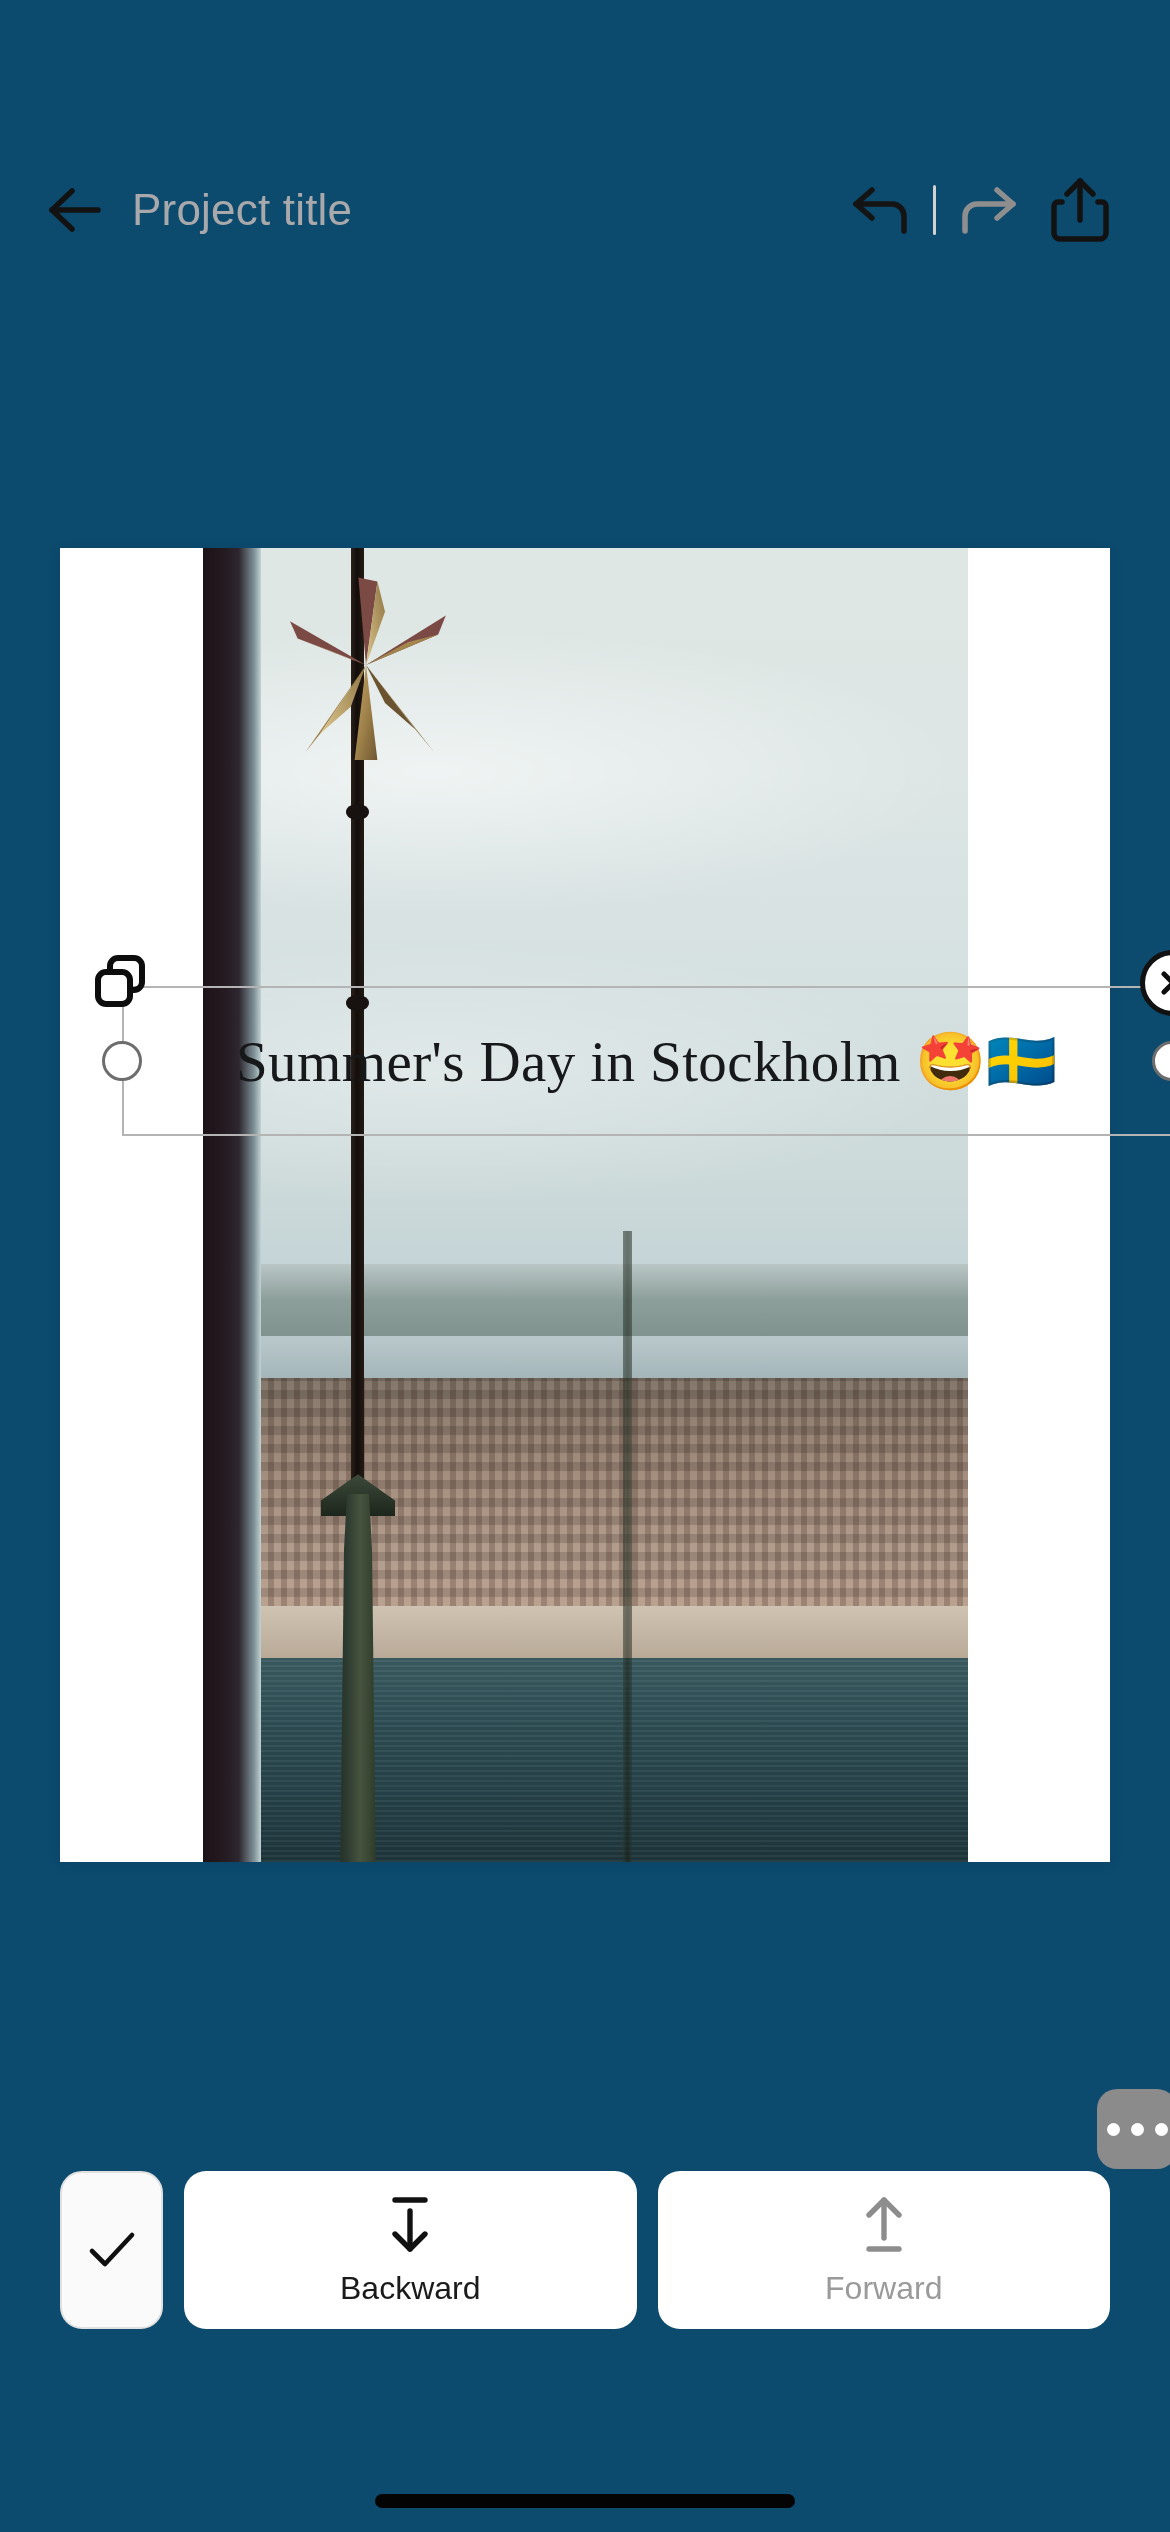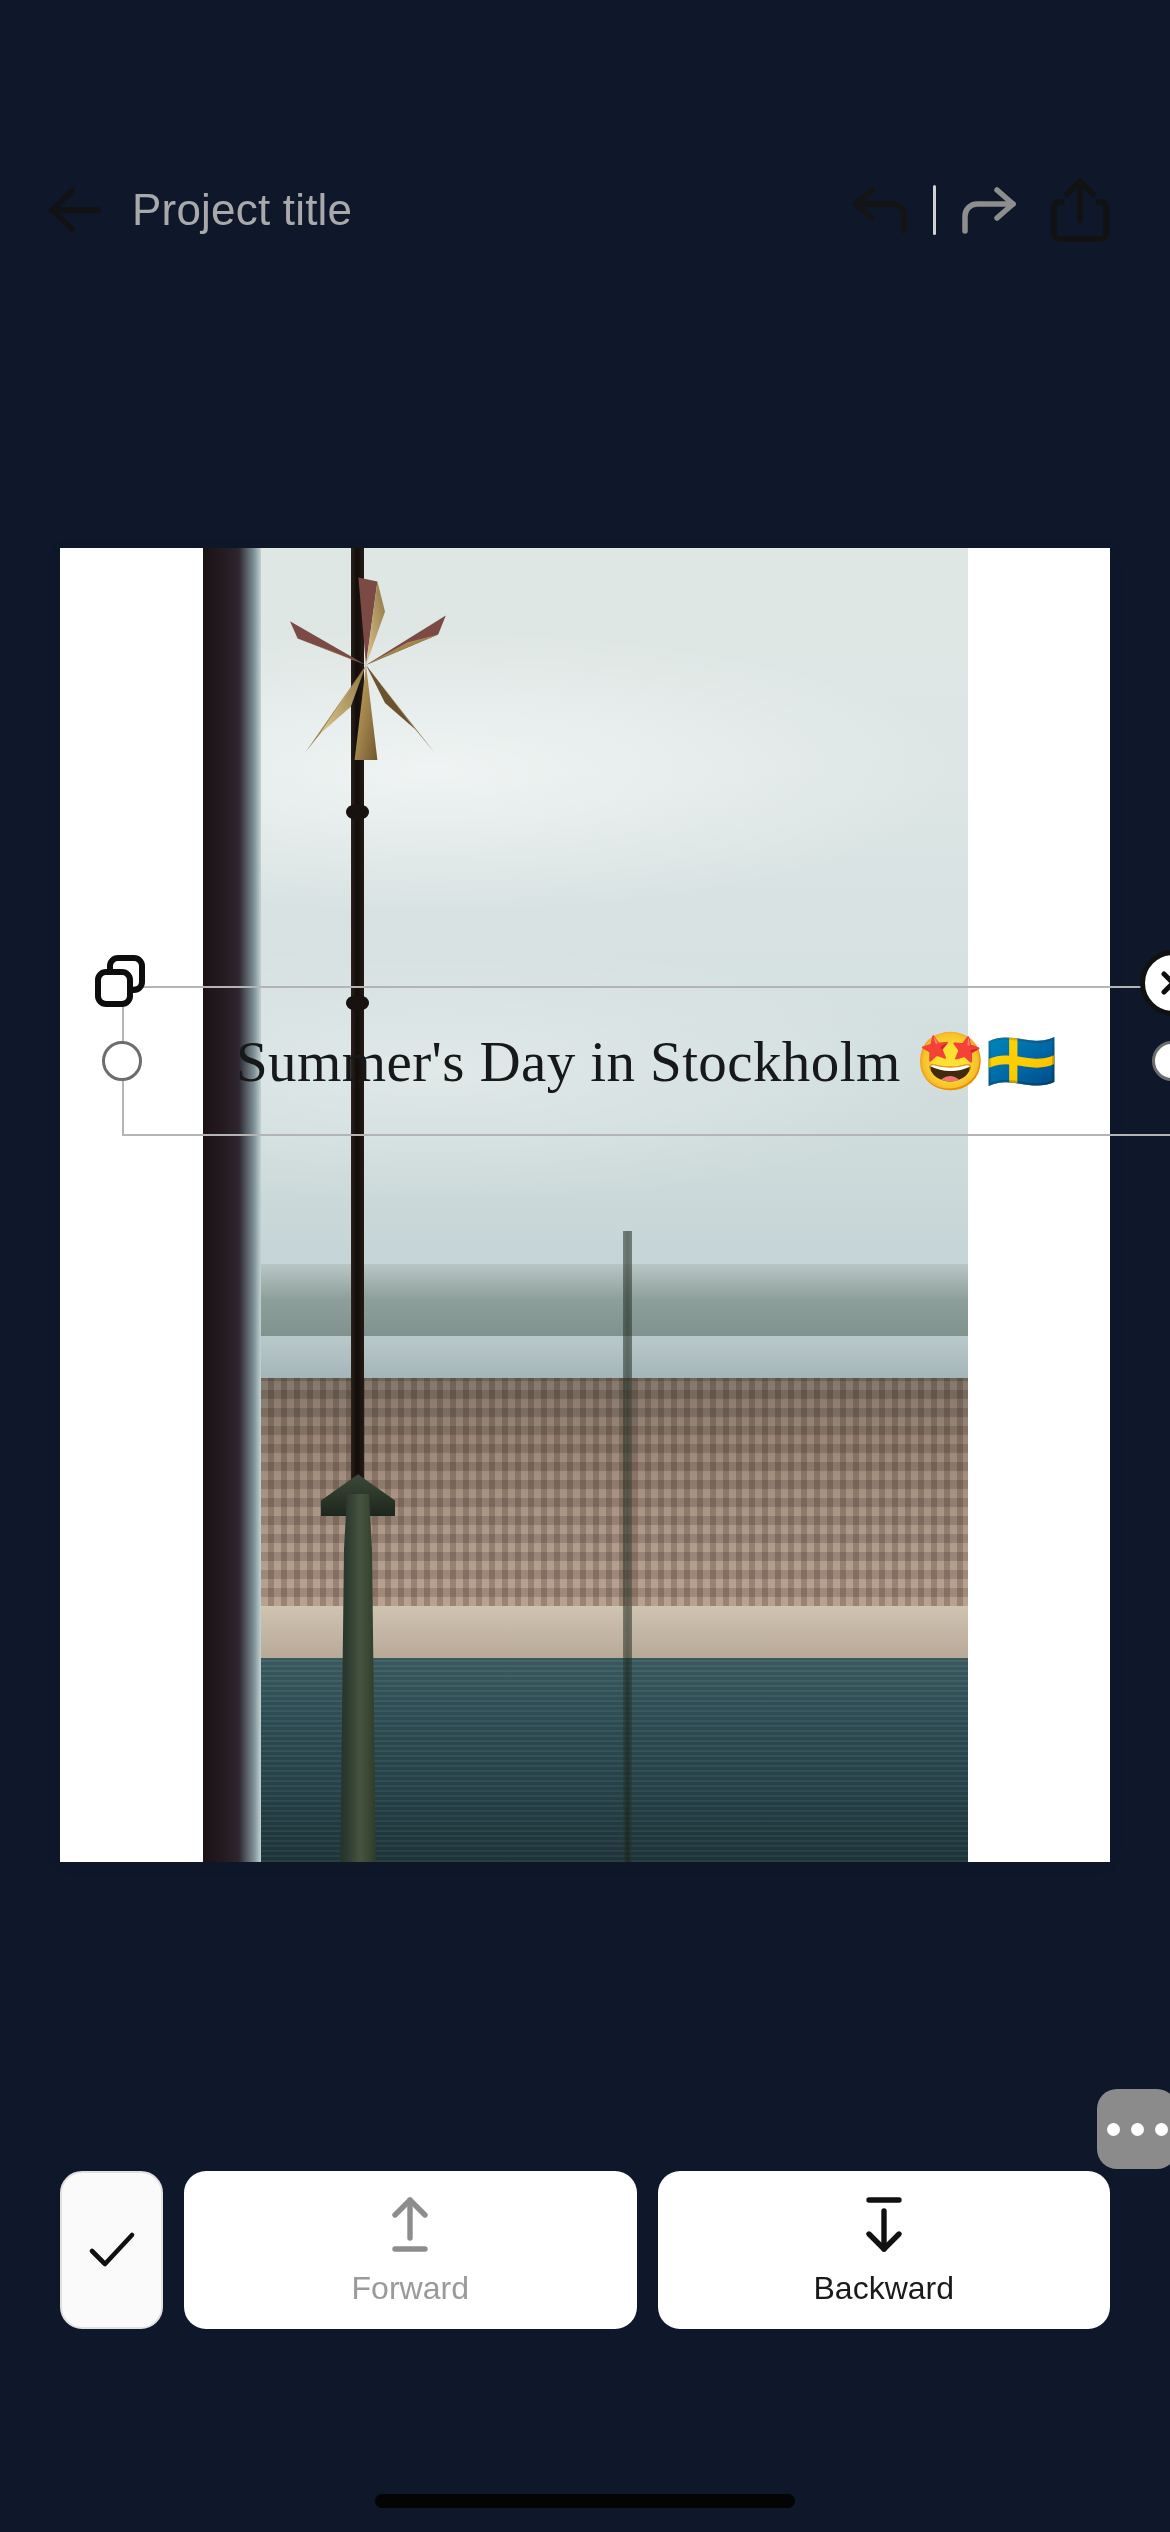--- a/index.html
+++ b/index.html
@@ -7,21 +7,21 @@
     width: 1170px;
     height: 2532px;
     background: #f7f7f7;
     font-family: "Liberation Sans", sans-serif;
     overflow: hidden;
   }
   .screen {
     position: relative;
     width: 1170px;
     height: 2532px;
-    background: #0f172a;
+    background: #0c4a6e;
   }
 
   
   .header {
     position: absolute;
     left: 0; top: 150px;
     width: 1170px; height: 120px;
     display: flex;
     align-items: center;
   }
@@ -378,35 +378,35 @@
   </div>
 
   <div class="toolbar">
 
     <div class="tool-check">
       <svg width="56" height="44" viewBox="0 0 56 44">
         <path d="M8 23 L21 36 L48 7" fill="none" stroke="#101010" stroke-width="4.6" stroke-linecap="round" stroke-linejoin="round"></path>
       </svg>
     </div>
 
+    <div class="tool-card">
+      <svg width="56" height="62" viewBox="0 0 56 62">
+        <path d="M13 6 H43" stroke="#111111" stroke-width="5.4" stroke-linecap="round"></path>
+        <path d="M28 17 V55" stroke="#111111" stroke-width="5.4" stroke-linecap="round"></path>
+        <path d="M13 40 L28 55 L43 40" fill="none" stroke="#111111" stroke-width="5.4" stroke-linecap="round" stroke-linejoin="round"></path>
+      </svg>
+      <div class="lbl">Backward</div>
+    </div>
+
     <div class="tool-card disabled">
       <svg width="56" height="62" viewBox="0 0 56 62">
         <path d="M13 55 H43" stroke="#8d8d8d" stroke-width="5.4" stroke-linecap="round"></path>
         <path d="M28 6 V44" stroke="#8d8d8d" stroke-width="5.4" stroke-linecap="round"></path>
         <path d="M13 21 L28 6 L43 21" fill="none" stroke="#8d8d8d" stroke-width="5.4" stroke-linecap="round" stroke-linejoin="round"></path>
       </svg>
       <div class="lbl">Forward</div>
     </div>
 
-    <div class="tool-card">
-      <svg width="56" height="62" viewBox="0 0 56 62">
-        <path d="M13 6 H43" stroke="#111111" stroke-width="5.4" stroke-linecap="round"></path>
-        <path d="M28 17 V55" stroke="#111111" stroke-width="5.4" stroke-linecap="round"></path>
-        <path d="M13 40 L28 55 L43 40" fill="none" stroke="#111111" stroke-width="5.4" stroke-linecap="round" stroke-linejoin="round"></path>
-      </svg>
-      <div class="lbl">Backward</div>
-    </div>
-
   </div>
 
   <div class="home-indicator"></div>
 
 </div>
 
 </body></html>

